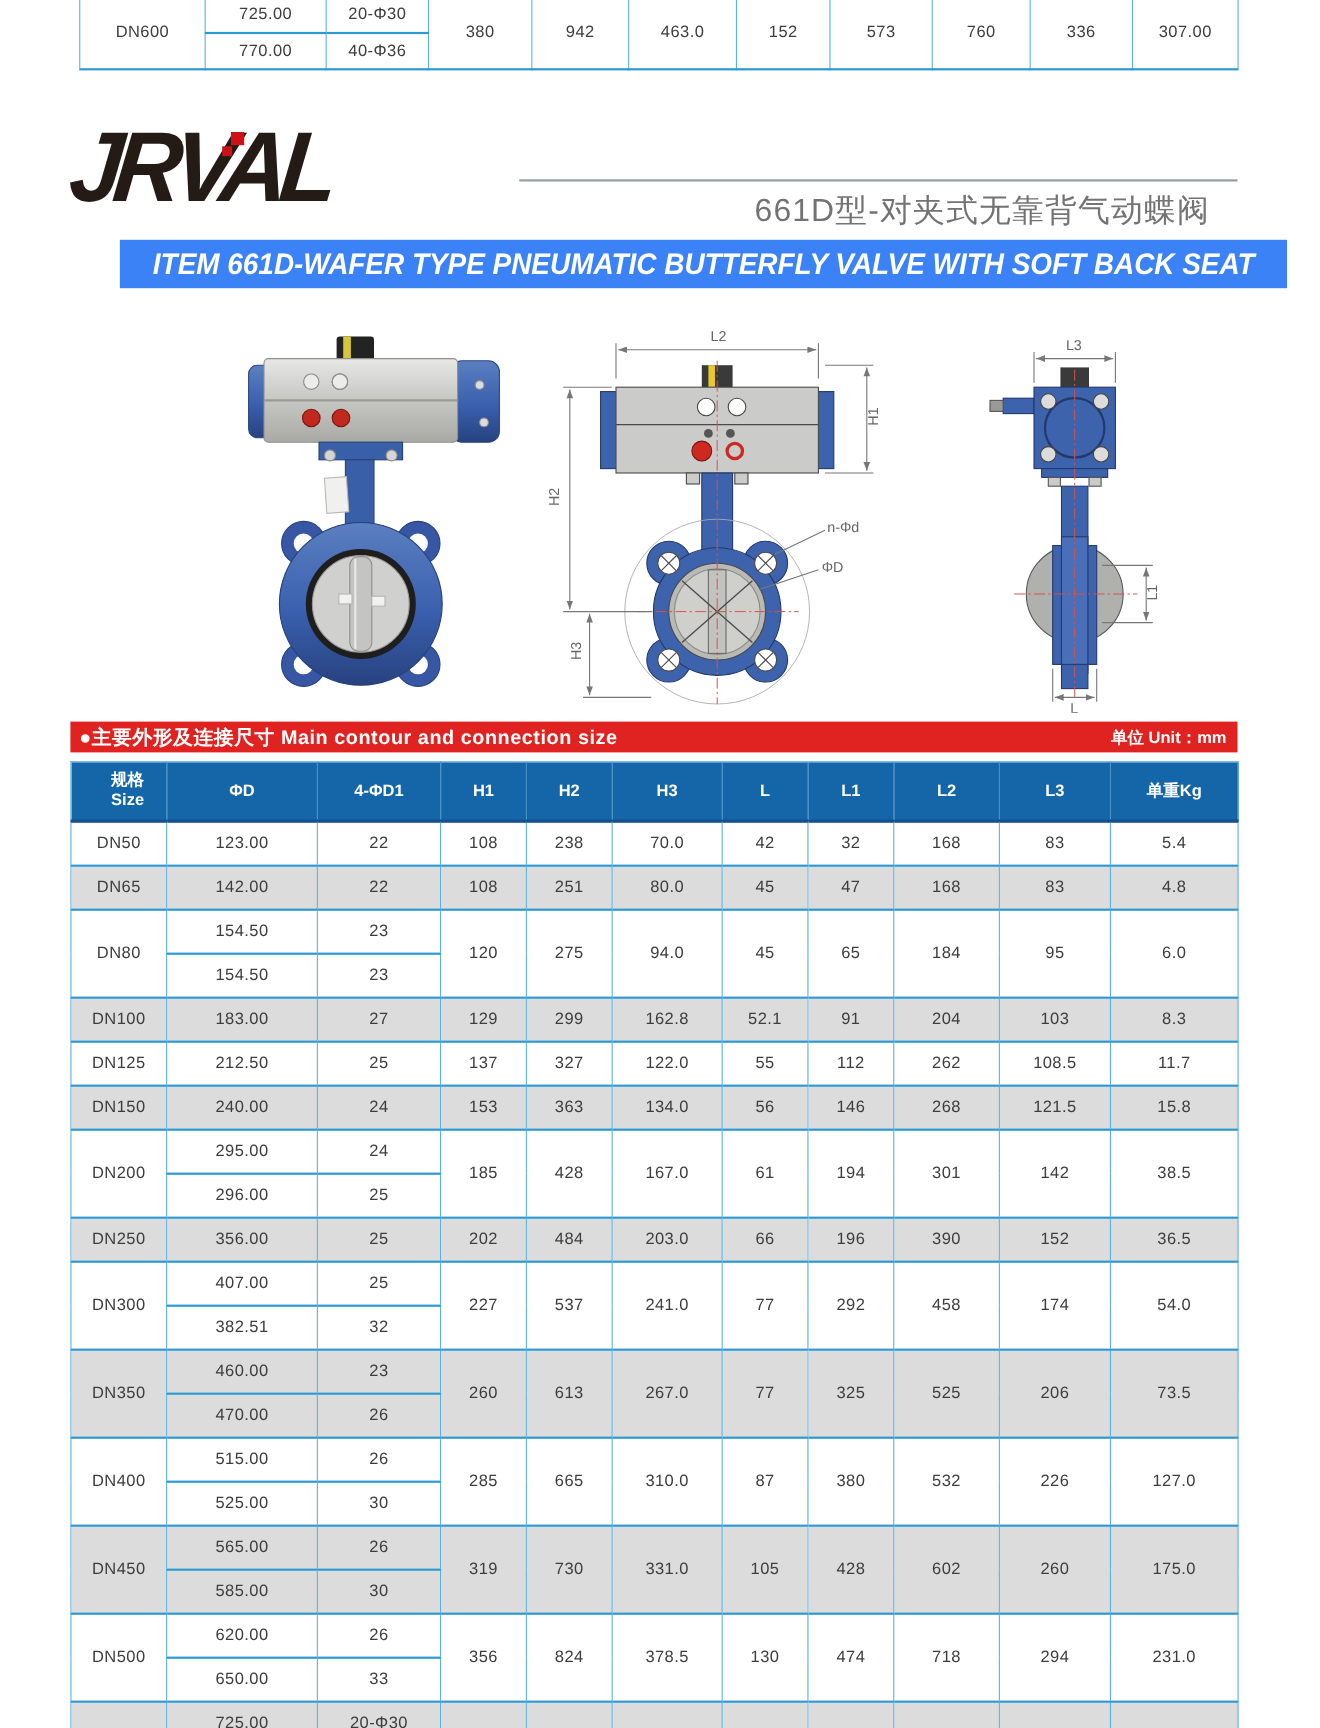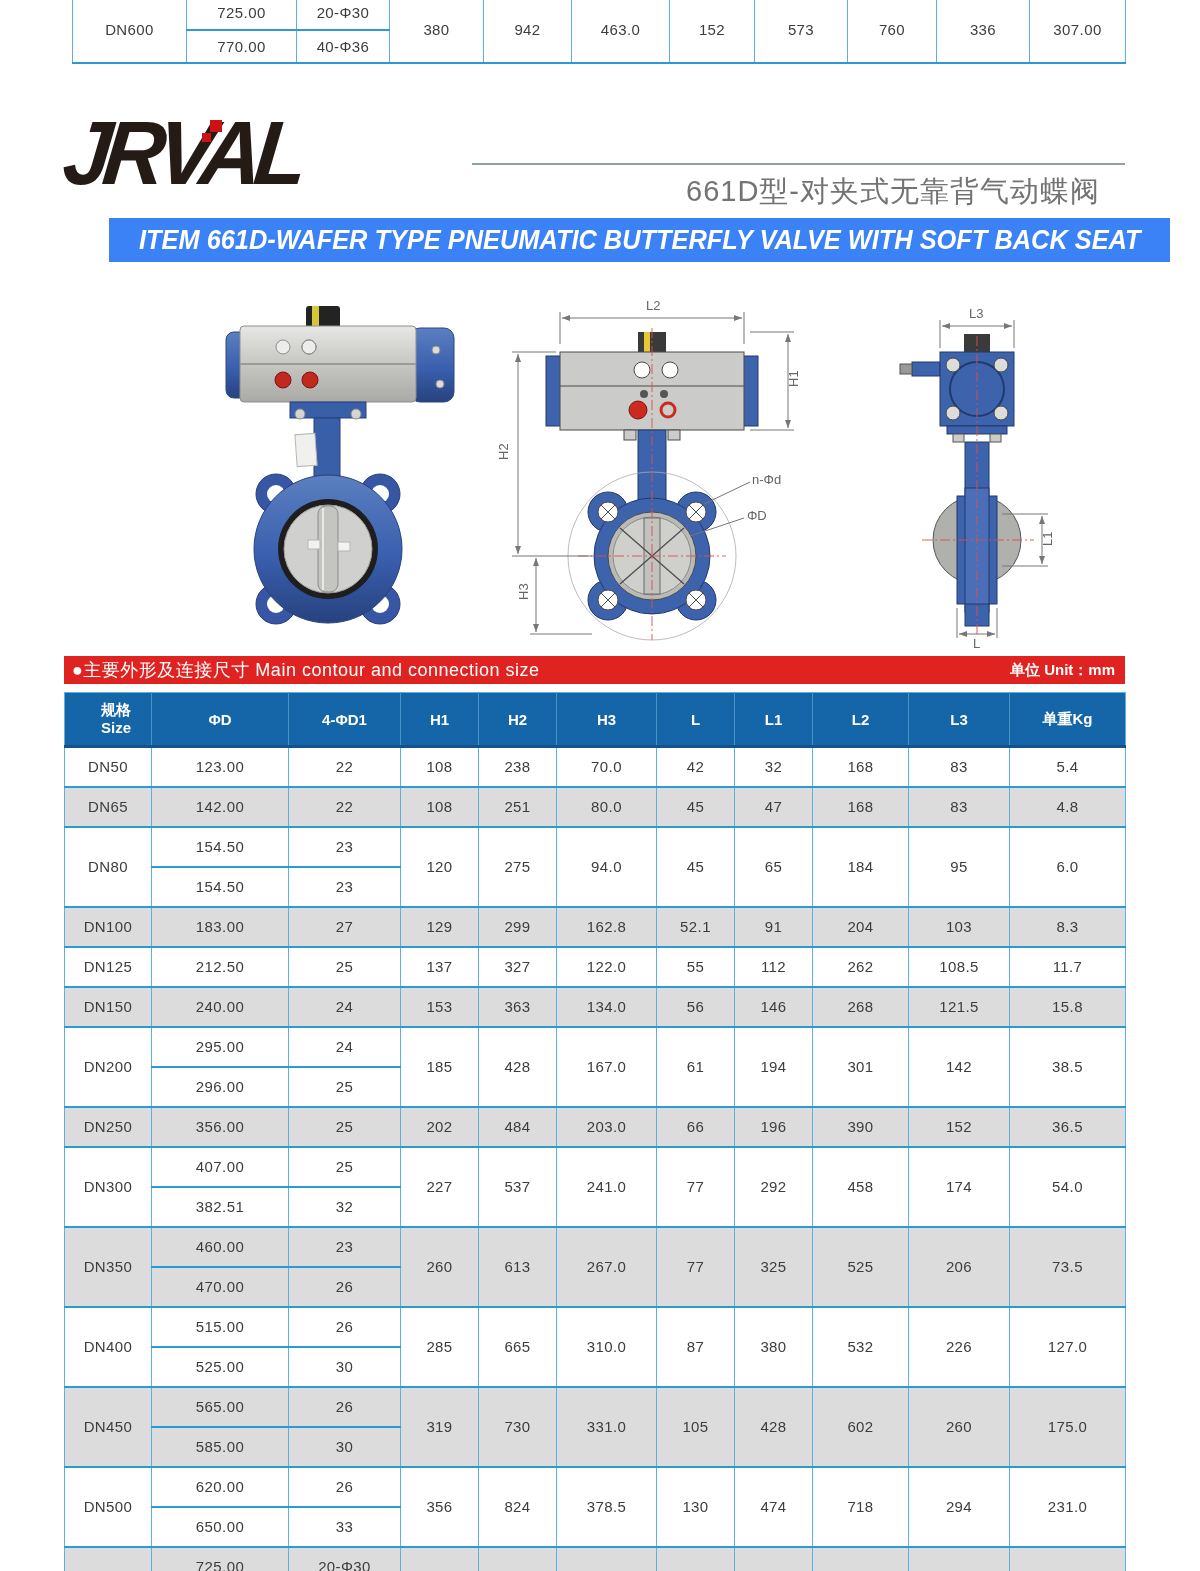--- a/index.html
+++ b/index.html
@@ -44,21 +44,21 @@
 
   #item-banner { position: absolute; left: 64px; top: 218px; width: 1061px; height: 44px;
     background: #3b82f6; color: #fff; display: flex; align-items: center; justify-content: center; margin-left: 45px; }
   #item-banner .t { font-size: 27px; font-weight: bold; font-style: italic;
     transform: scaleX(0.94); white-space: nowrap; letter-spacing: 0px; }
 
   
   #section-banner { position: absolute; left: 64px; top: 656px; width: 1061px; height: 28px;
     background: #e02321; color: #fff; display: flex; align-items: center;
     justify-content: space-between; padding: 0 10px 0 8px; }
-  #section-banner .left { font-size: 18px; font-weight: normal; letter-spacing: 0.5px; text-align: center; }
+  #section-banner .left { font-size: 18px; font-weight: bold; letter-spacing: 0.5px; text-align: center; }
   #section-banner .right { font-size: 15px; font-weight: bold; }
 
   
   .fig { position: absolute; top: 292px; height: 356px; }
   #fig-photo { left: 188px; width: 310px; }
   #fig-front { left: 492px; width: 340px; }
   #fig-side  { left: 852px; width: 250px; }
   .fig svg { width: 100%; height: 100%; display: block; }
   .dim-line { stroke: #777; stroke-width: 1; fill: none; }
   .draw-line { stroke: #4a4a4a; stroke-width: 1.2; fill: none; }

